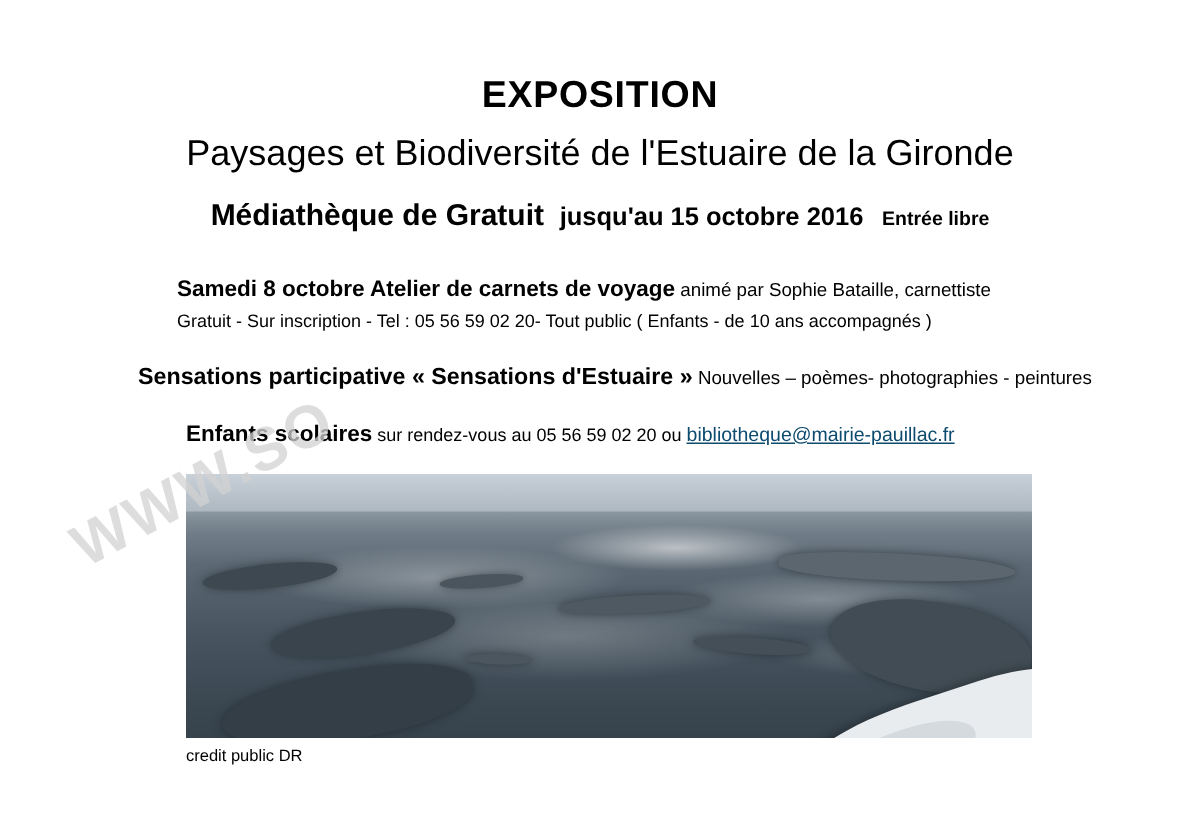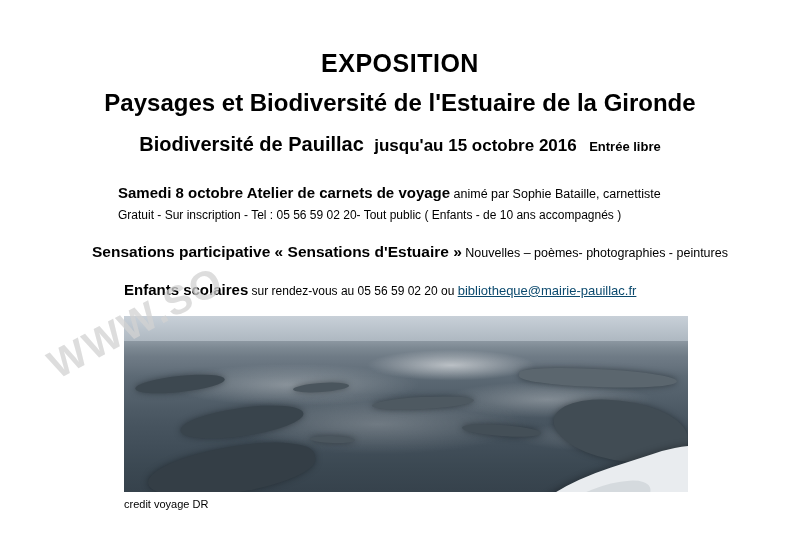--- a/index.html
+++ b/index.html
@@ -29,21 +29,21 @@
     padding-top: 50px;
   }
   .title-main {
     font-size: 25px;
     font-weight: bold;
     letter-spacing: 0.5px;
     line-height: 1.05;
   }
   .title-sub {
     font-size: 24px;
-    font-weight: bold;
+    font-weight: normal;
     margin-top: 14px;
     line-height: 1.1;
   }
   .venue-line {
     margin-top: 16px;
     text-align: center;
     white-space: nowrap;
   }
   .venue-name {
     font-size: 20px;
@@ -191,21 +191,21 @@
 </style>
 </head>
 <body>
 
 <div class="poster">
 
   <div class="title-block">
     <div class="title-main">EXPOSITION</div>
     <div class="title-sub">Paysages  et Biodiversité de l'Estuaire de la Gironde</div>
     <div class="venue-line">
-      <span class="venue-name">Biodiversité de Pauillac</span>
+      <span class="venue-name">Médiathèque de Gratuit</span>
       <span class="venue-dates">jusqu'au 15 octobre 2016</span>
       <span class="venue-free">Entrée libre</span>
     </div>
   </div>
 
   <div class="body-block">
 
     <div class="para">
       <div class="para-line indent-1">
         <span class="b-strong">Samedi 8 octobre Atelier de carnets de voyage</span><span class="b-reg"> animé par Sophie  Bataille, carnettiste</span>
@@ -239,17 +239,17 @@
     <div class="island i4"></div>
     <div class="island i1"></div>
     <div class="island i5"></div>
     <div class="island i6"></div>
     <div class="island i8"></div>
     <div class="island i9"></div>
     <div class="wing"></div>
     <div class="wing2"></div>
   </div>
 
-  <div class="credit">credit voyage DR</div>
+  <div class="credit">credit public DR</div>
 
   <div class="watermark">WWW.SO</div>
 
 </div>
 
 </body></html>

